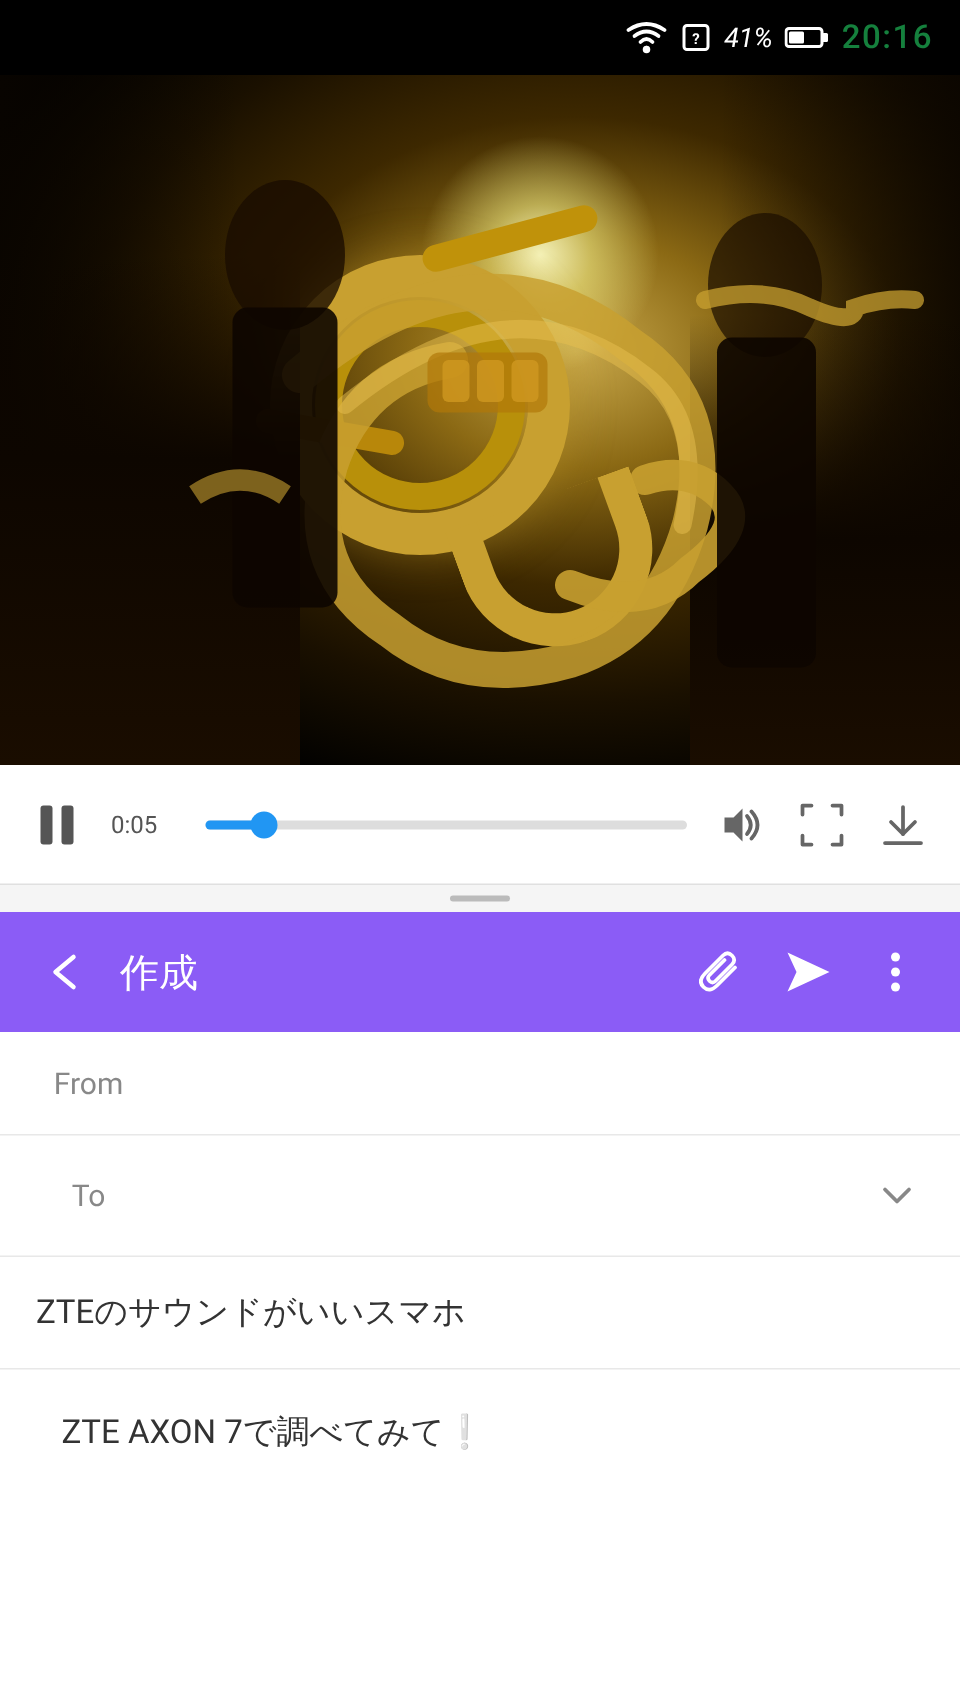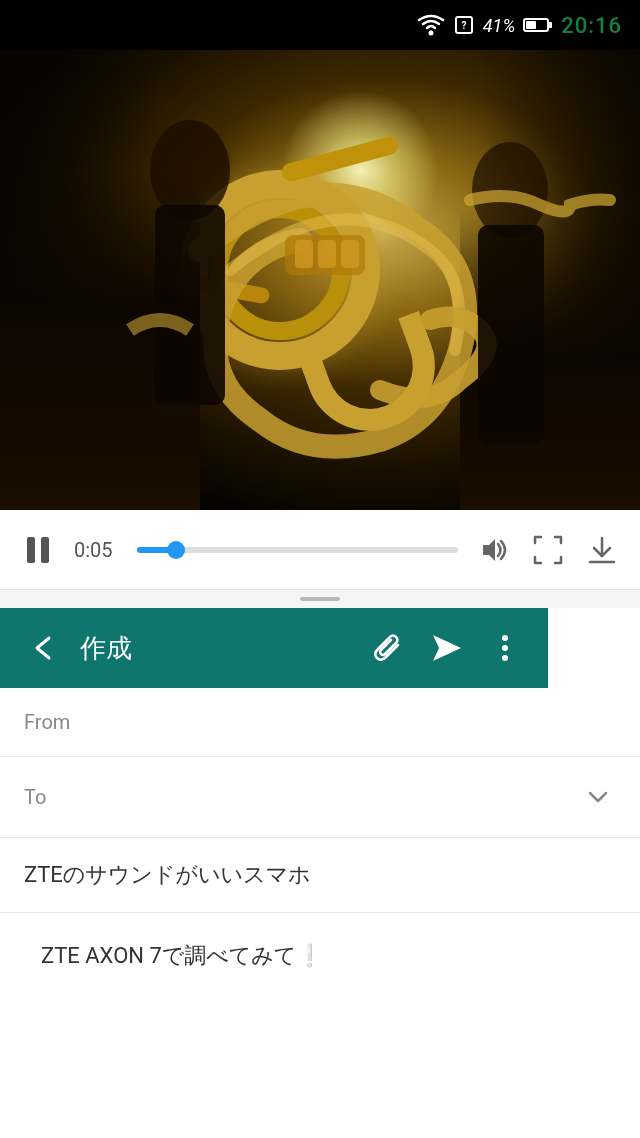--- a/index.html
+++ b/index.html
@@ -204,21 +204,21 @@
       width: 36px;
       height: 36px;
       display: flex;
       align-items: center;
       justify-content: center;
       cursor: pointer;
       flex-shrink: 0;
     }
 
     .ctrl-time {
-      font-size: 20px;
+      font-size: 16px;
       color: #555;
       flex-shrink: 0;
       min-width: 45px;
     }
 
     .progress-bar-container {
       flex: 1;
       height: 6px;
       background: #ddd;
       border-radius: 3px;
@@ -247,23 +247,23 @@
     .divider-line {
       width: 40px;
       height: 4px;
       background: #bbb;
       border-radius: 2px;
       margin: 0 auto;
     }
 
     
     .app-bar {
-      width: 548px;
+      width: 640px;
       height: 80px;
-      background: #0f766e;
+      background: #8b5cf6;
       display: flex;
       align-items: center;
       padding: 0 18px;
       gap: 0;
     }
 
     .app-bar-back {
       width: 50px;
       height: 50px;
       display: flex;
@@ -296,20 +296,21 @@
       cursor: pointer;
     }
 
     
     .email-field {
       width: 640px;
       padding: 22px 24px;
       border-bottom: 1px solid #e8e8e8;
       display: flex;
       align-items: center;
+      text-align: center;
     }
 
     .field-label {
       font-size: 20px;
       color: #888;
       min-width: 70px;
     }
 
     .field-value {
       flex: 1;

